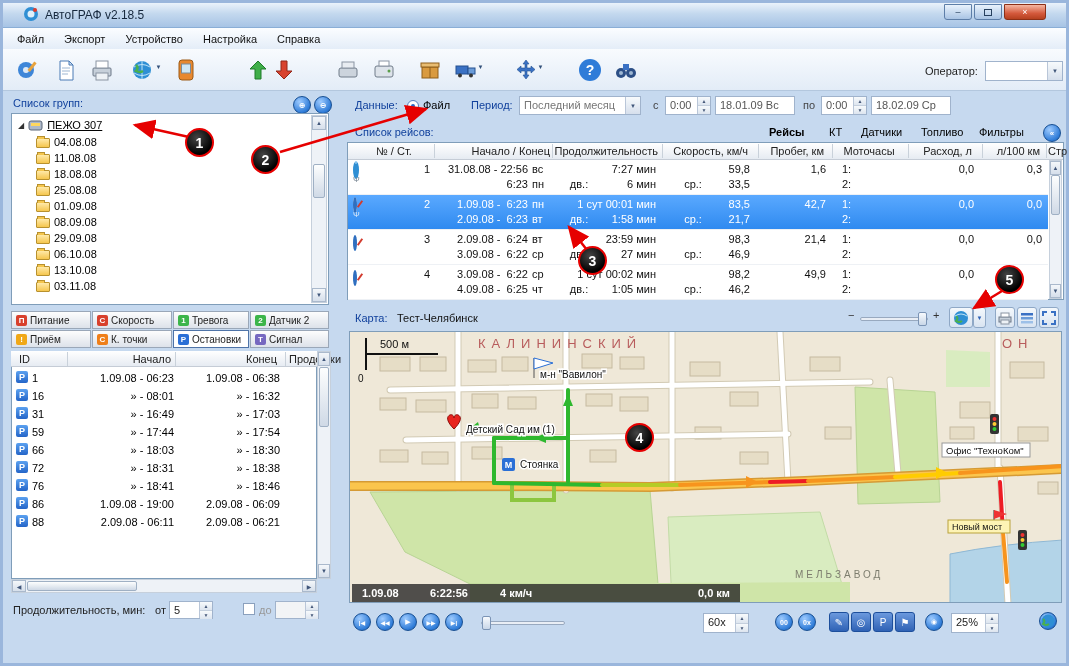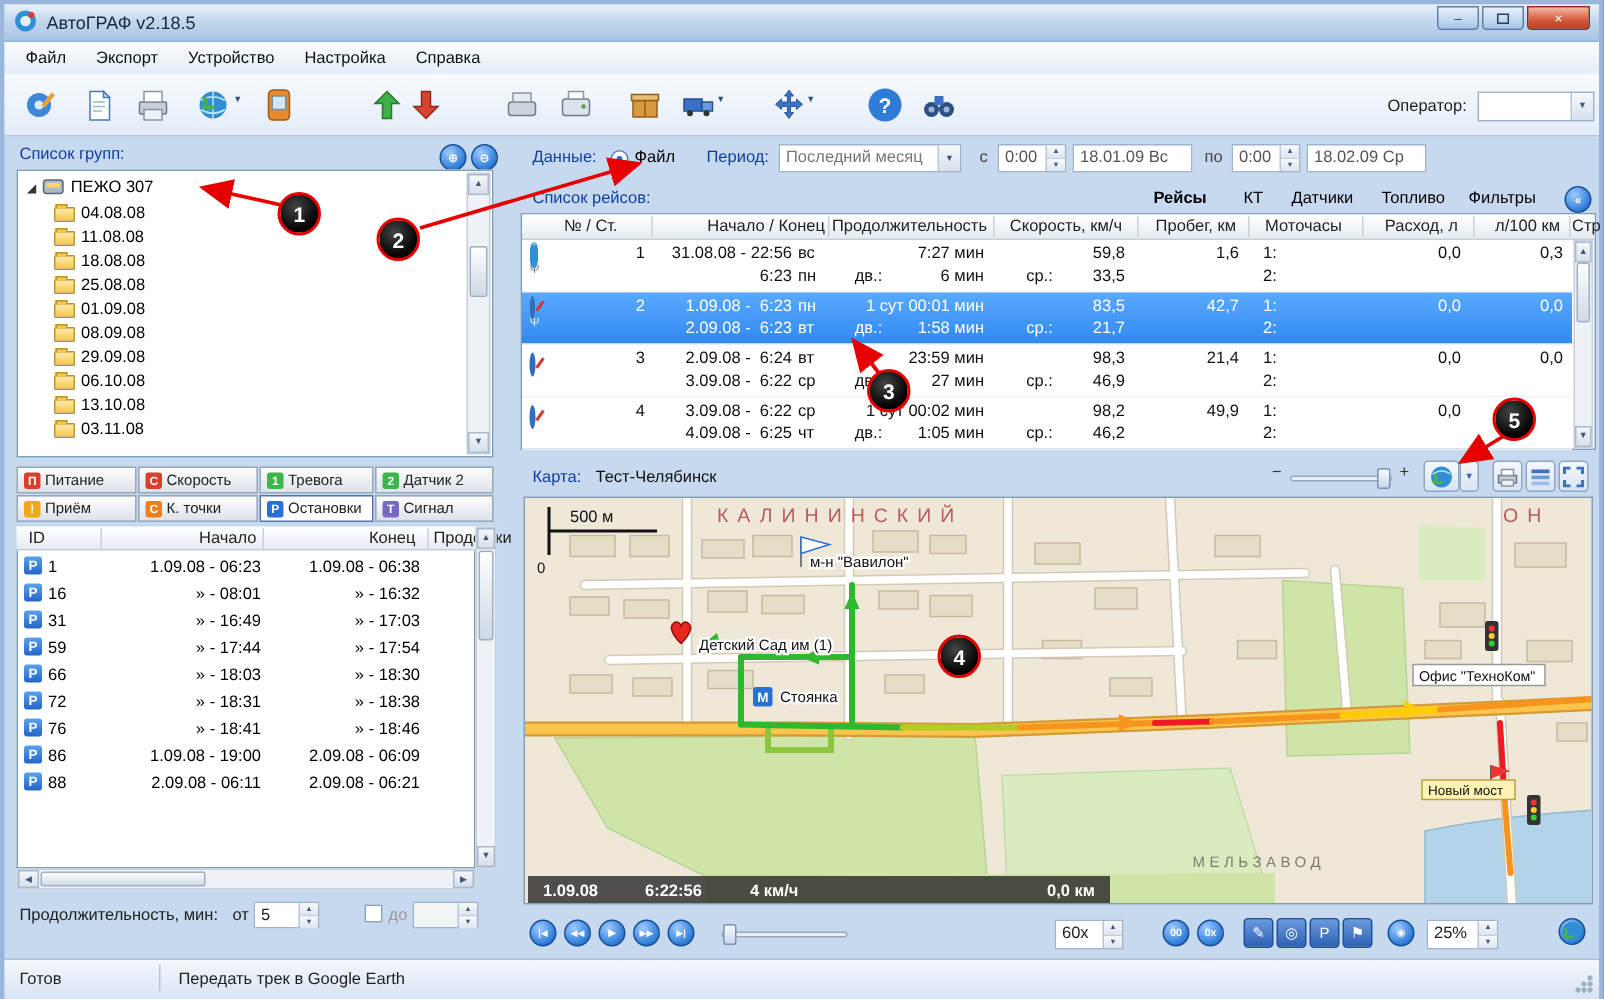--- a/index.html
+++ b/index.html
@@ -1,20 +1,20 @@
 <!DOCTYPE html>
 <html><head>
 <meta charset="utf-8">
 <style>
 *{margin:0;padding:0;box-sizing:border-box}
 html,body{width:1069px;height:666px}
 body{font-family:"Liberation Sans","DejaVu Sans",sans-serif;font-size:11px;background:#888}
 .abs{position:absolute}
 .window{position:absolute;left:0;top:0;width:1069px;height:666px;background:#c6d9ef;border:3px solid #9ab6dc;outline:1px solid #64809f}
-.titlebar{position:absolute;left:0;top:0;right:0;height:25px;background:linear-gradient(#eaf2fb,#c3d8ee 45%,#a7c4e5);border-bottom:1px solid #8aaed6;display:flex;align-items:center;padding:0 6px;gap:6px}
+.titlebar{position:absolute;left:0;top:0;right:0;height:25px;background:linear-gradient(#eaf2fb,#c3d8ee 45%,#a7c4e5);border-bottom:1px solid #8aaed6;display:flex;align-items:center;padding:0 20px;gap:6px}
 .titlebar .title{font-size:12px;color:#16283d}
 .winbtns{margin-left:auto;display:flex;gap:2px;margin-top:-6px}
 .wbtn{width:28px;height:16px;border:1px solid #5d7ea8;border-radius:0 0 3px 3px;background:linear-gradient(#e9f2fc,#a9c4e4);display:flex;align-items:center;justify-content:center;font-size:9px;color:#27405e;cursor:default}
 .wbtn.close{width:42px;background:linear-gradient(#f5b7a2,#d4593c 60%,#b5401f);color:#fff;border-color:#8c2f16}
 .maxglyph{display:inline-block;width:8px;height:7px;border:1px solid #27405e}
 .menubar{position:absolute;top:25px;left:0;right:0;height:21px;background:linear-gradient(#fbfdff,#e4edf8);display:flex;align-items:center;padding-left:4px}
 .menubar span{padding:3px 10px;color:#111}
 .toolbarrow{position:absolute;top:46px;left:0;right:0;height:42px;background:linear-gradient(#f8fbfe,#e3ecf7);border-bottom:1px solid #b3c7de}
 .tbtn{position:absolute;top:6px;width:30px;height:30px;display:flex;align-items:center;justify-content:center}
 .tdrop{position:absolute;top:15px;width:11px;font-size:6px;color:#33517a;text-align:center}
@@ -229,21 +229,21 @@
   <span class="abs plabel" style="left:10px;top:94px">Список групп:</span>
   <div class="rbtn" style="left:290px;top:93px">⊕</div>
   <div class="rbtn" style="left:311px;top:93px">⊖</div>
   <div class="whitebox" style="left:8px;top:110px;width:318px;height:192px">
     <div class="trerow" style="left:6px;top:3px">
       <span style="font-size:8px;color:#333">◢</span>
       <span><svg width="15" height="13">
             <rect x="1" y="3" width="13" height="9" rx="2" fill="#aeb9c9" stroke="#5a6678"></rect>
             <rect x="3" y="5" width="9" height="3" fill="#ffd75e"></rect>
           </svg></span>
-      <span style="">ПЕЖО 307</span>
+      <span style="text-decoration:underline">ПЕЖО 307</span>
     </div>
     <div class="trerow" style="left:24px;top:20px">
         <span class="folder"></span>
         <span>04.08.08</span>
       </div>
     <div class="trerow" style="left:24px;top:36px">
         <span class="folder"></span>
         <span>11.08.08</span>
       </div>
     <div class="trerow" style="left:24px;top:52px">
@@ -727,26 +727,20 @@
   <div class="sqbtn" style="left:892px;top:609px">⚑</div>
   <div class="rbtn" style="left:922px;top:610px;font-size:7px">◉</div>
   <div class="spinbox" style="left:948px;top:610px;width:48px;height:20px;color:#222"><span>25%</span><span class="spincol"><i>▲</i><i>▼</i></span></div>
   <div class="rbtn" style="left:1036px;top:609px">
       <svg width="14" height="14">
         <circle cx="7" cy="7" r="6.5" fill="#2f8fd4"></circle>
         <path d="M2,5 q3,2 0,5 q3,2 6,0" stroke="#49b04f" stroke-width="2" fill="none"></path>
       </svg>
     </div>
 
-  <div class="statusbar">
-    <span class="abs" style="left:10px;top:7px;color:#222">Готов</span>
-    <span class="sep" style="left:103px;top:3px;height:18px"></span>
-    <span class="abs" style="left:116px;top:7px;color:#222">Передать трек в Google Earth</span>
-    <span class="grip"></span>
-  </div>
 
   <svg class="overlay" width="1069" height="666">
     <defs>
         <marker id="ah" markerWidth="10" markerHeight="8" refX="8" refY="4" orient="auto">
           <path d="M0,0 L9,4 L0,8 Z" fill="#e60000"></path>
         </marker>
       </defs>
     <g stroke="#e60000" stroke-width="2.5">
       <line x1="186" y1="134" x2="132" y2="122" marker-end="url(#ah)"></line>
       <line x1="277" y1="149" x2="423" y2="106" marker-end="url(#ah)"></line>

